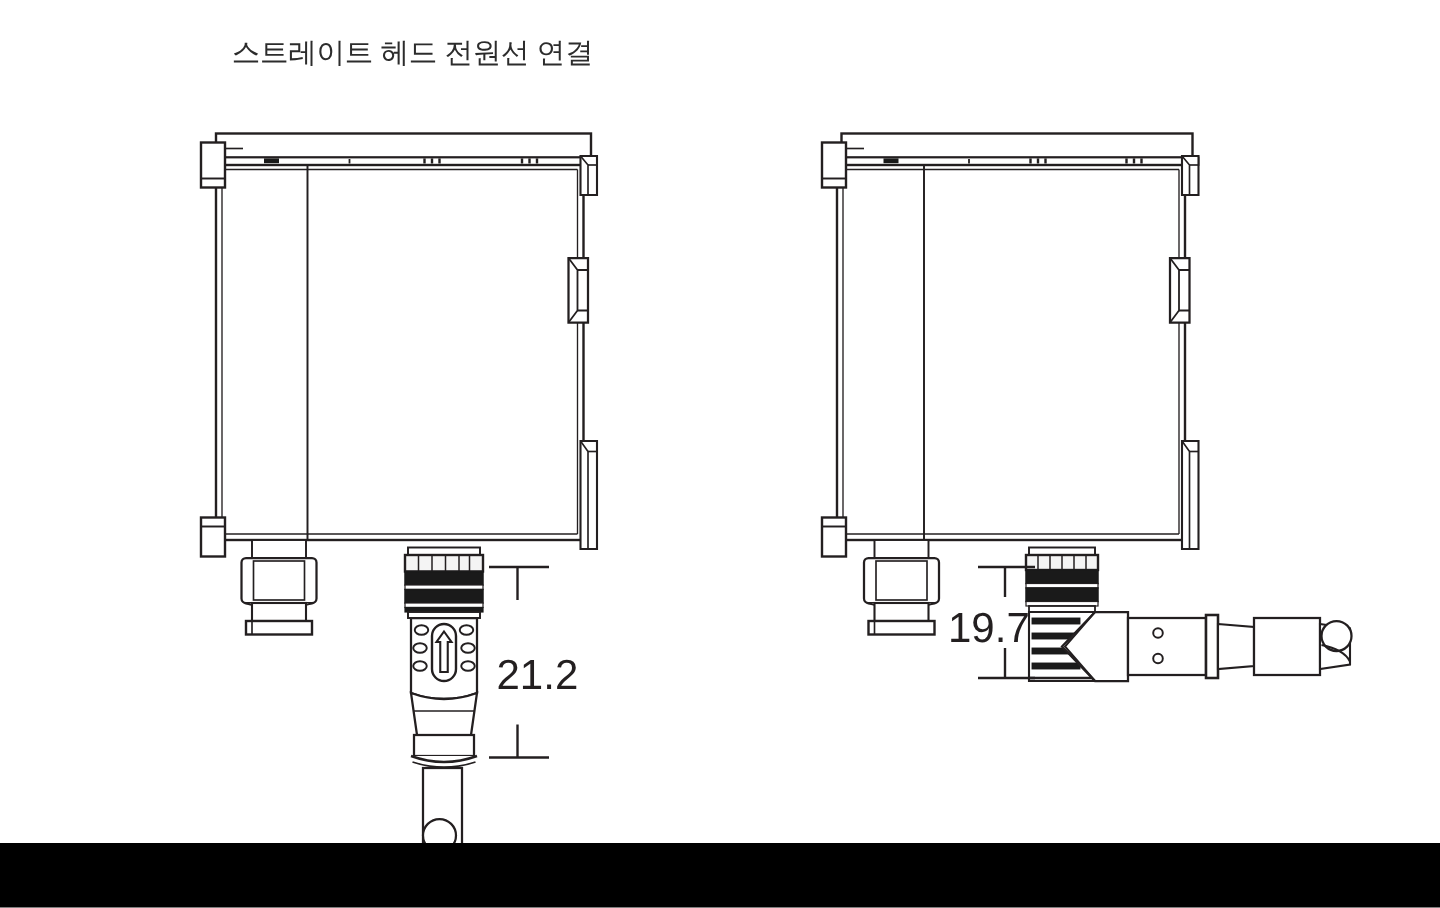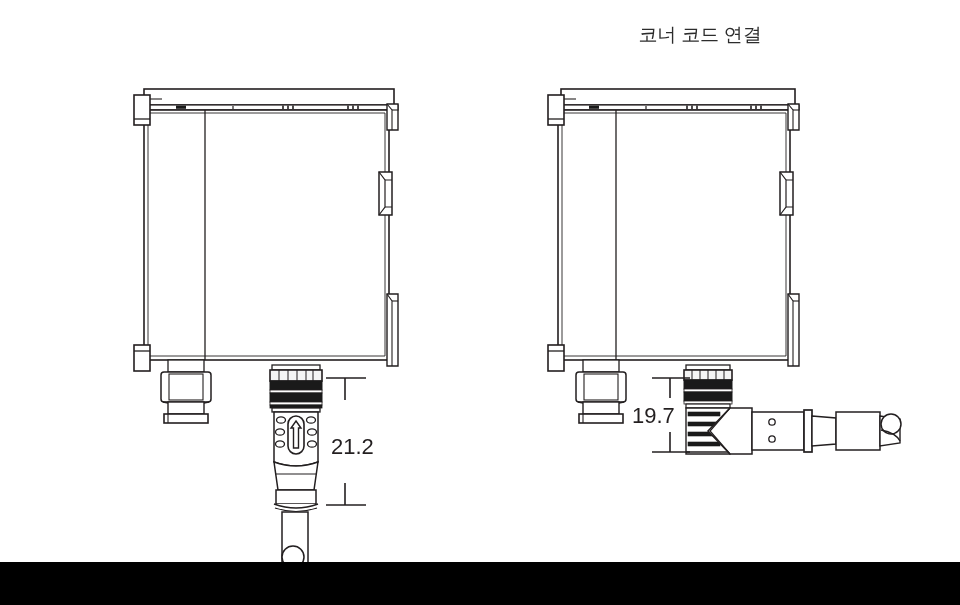--- a/index.html
+++ b/index.html
@@ -40,34 +40,34 @@
   #bottom-bar {
     position: absolute;
     left: 0;
     top: 562px;
     width: 960px;
     height: 43px;
     background: #000000;
   }
   .dim-text {
     position: absolute;
-    font-size: 22px;
+    font-size: 28px;
     color: #231f20;
     white-space: nowrap;
   }
   #dim-365 { left: 331px; top: 434px; }
   #dim-197 { left: 632px; top: 403px; }
 </style>
 </head>
 <body>
 
 <div id="stage">
 
-
-  <div class="panel-title" id="title-right">코너 코드 연결</div>
+  <div class="panel-title" id="title-left">스트레이트 헤드 전원선 연결</div>
+
 
   <svg id="drawing-svg" width="960" height="605" viewBox="0 0 960 605">
 
     <g fill="none" stroke="#231f20" stroke-width="1.3">
 
       <g>
         <rect x="144" y="89" width="250" height="16" fill="#ffffff" stroke="#231f20" stroke-width="1.6"></rect>
         <rect x="140" y="105" width="258" height="5" fill="#ffffff" stroke="#231f20" stroke-width="1.2"></rect>
 
         <rect x="176" y="105.6" width="10" height="3.2" fill="#1a1a1a" stroke="none"></rect>

